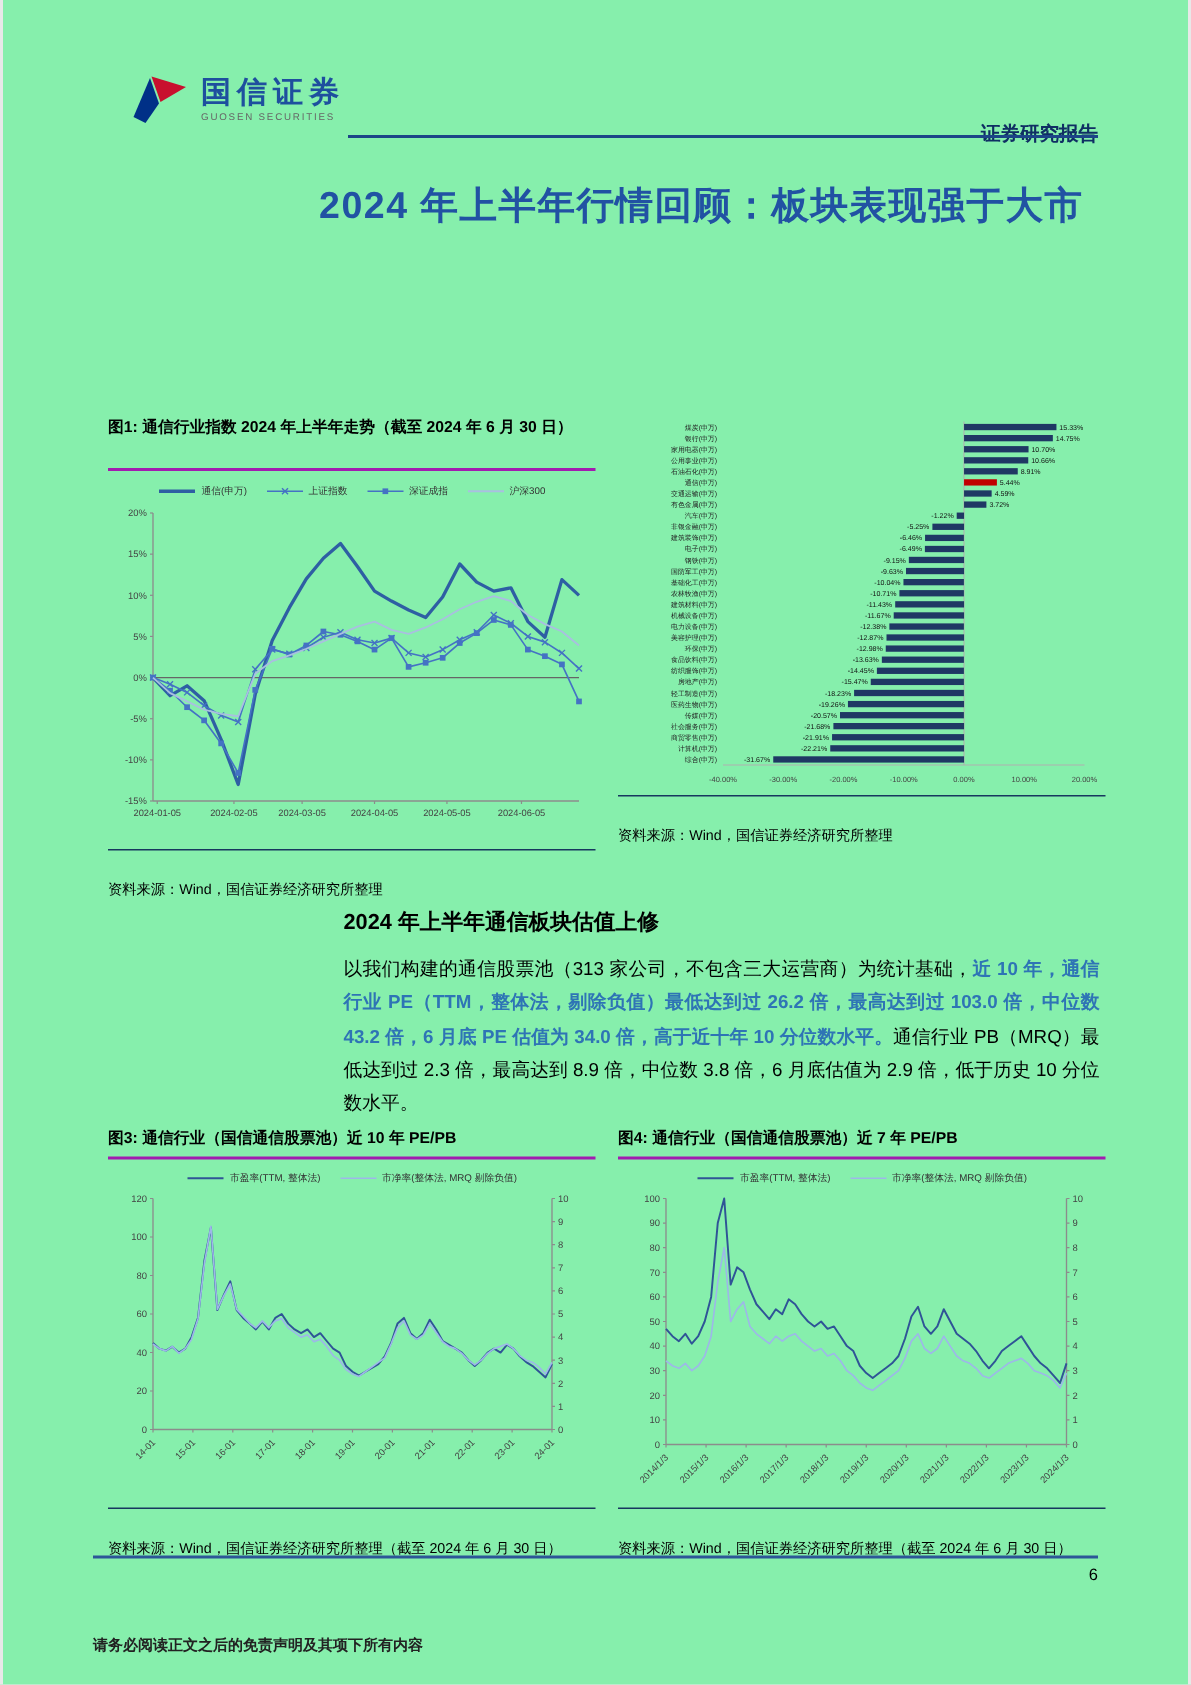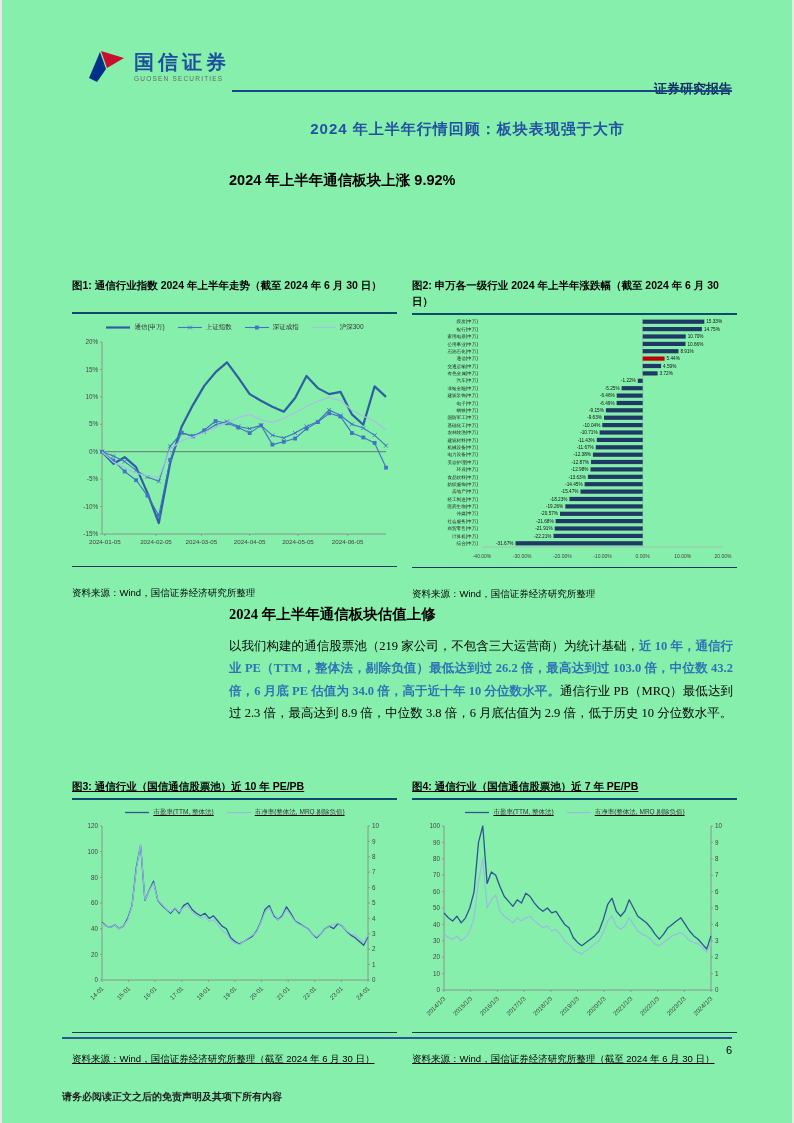--- a/index.html
+++ b/index.html
@@ -6,34 +6,34 @@
   .page{position:relative;width:790px;height:1123px;margin:0 auto;background:#86efac;
         font-family:"Liberation Sans","DejaVu Sans",sans-serif;color:#000;overflow:hidden;}
   
   .logo{position:absolute;left:84px;top:50px;display:flex;align-items:center;gap:8px;}
   .logo-text-cn{font-size:20px;font-weight:bold;color:#1e4f9e;letter-spacing:4px;line-height:1.05;}
   .logo-text-en{font-size:6.5px;color:#666;letter-spacing:1.2px;margin-top:2px;}
   .report-type{position:absolute;right:60px;top:80px;font-size:13px;font-weight:bold;color:#0f2e63;}
   .header-line{position:absolute;left:230px;right:60px;top:90px;height:2px;background:#1c4587;}
   
   .doc-title{position:absolute;left:200px;right:59px;top:120px;text-align:center;
-             font-size:15px;font-weight:bold;color:#2152a3;letter-spacing:1px;}
+             font-size:25px;font-weight:bold;color:#2152a3;letter-spacing:1px;}
   .block{position:absolute;left:227px;right:59px;}
   .block1{top:171px;}
-  .block2{top:605px;font-family:Liberation Serif, serif;}
+  .block2{top:605px;}
   .sec-heading{margin:0 0 11px 0;font-size:14.5px;font-weight:bold;color:#000;}
   .body-text{margin:0;font-size:12.5px;line-height:1.78;text-align:justify;}
   .em-blue{color:#2e74b5;font-weight:bold;}
   
   .figrow{position:absolute;left:70px;width:665px;display:flex;gap:15px;}
   .figrow1{top:278px;}
-  .figrow2{top:779px;text-decoration:underline;}
+  .figrow2{top:752px;}
   .fig{width:325px;}
   .fig-title{font-size:10.5px;font-weight:bold;line-height:1.5;color:#000;
-             border-bottom:2px solid #0c4a6e;padding-bottom:3px;}
+             border-bottom:2px solid #a21caf;padding-bottom:3px;}
   .figrow1 .fig-title{min-height:31px;}
   .fig-chart{position:relative;}
   .figrow1 .fig-chart{height:252px;}
   .figrow2 .fig-chart{height:232px;}
   .legend-row{display:flex;justify-content:center;align-items:center;gap:12px;
               padding-top:6px;height:14px;}
   .lg-item{display:flex;align-items:center;gap:3px;}
   .lg-lab{font-size:6.5px;color:#333;white-space:nowrap;}
   .fig-source{border-top:1.5px solid #17375e;padding-top:20px;font-size:9.5px;color:#000;}
   
@@ -57,21 +57,20 @@
       <div class="logo-text-cn">国信证券</div>
       <div class="logo-text-en">GUOSEN SECURITIES</div>
     </div>
   </div>
   <div class="report-type">证券研究报告</div>
   <div class="header-line"></div>
 
   <div class="doc-title">2024 年上半年行情回顾：板块表现强于大市</div>
 
   <div class="block block1">
-    <h2 class="sec-heading">2024 年上半年通信板块上涨 9.92%</h2>
   </div>
 
   <div class="figrow figrow1">
     <div class="fig">
       <div class="fig-title">图1: 通信行业指数 2024 年上半年走势（截至 2024 年 6 月 30 日）</div>
       <div class="fig-chart">
         <div class="legend-row" id="legend-chart1">
             <span class="lg-item">
               <svg width="26" height="9">
                 <line x1="1" y1="4.5" x2="25" y2="4.5" stroke="#2e5fa3" stroke-width="2.2"></line>
@@ -214,21 +213,20 @@
               <rect x="289.38" y="101.55142857142856" width="3.8" height="3.8" fill="#4472c4"></rect>
               <rect x="300.74" y="107.03714285714284" width="3.8" height="3.8" fill="#4472c4"></rect>
               <rect x="312.1" y="131.72285714285712" width="3.8" height="3.8" fill="#4472c4"></rect>
               <path d="M30.0 117.7 L41.4 128.1 L52.7 133.6 L64.1 139.1 L75.4 141.9 L86.8 143.5 L98.2 115.0 L109.5 106.7 L120.9 102.9 L132.2 98.5 L143.6 93.6 L155.0 88.6 L166.3 83.7 L177.7 80.4 L189.0 85.9 L200.4 88.6 L211.8 84.3 L223.1 78.8 L234.5 72.2 L245.8 67.2 L257.2 63.4 L268.6 66.7 L279.9 76.0 L291.3 82.1 L302.6 87.0 L314.0 96.3 " fill="none" stroke="#a9bfe0" stroke-width="1.2" stroke-linejoin="round"></path>
             </svg>
           </div>
       </div>
       <div class="fig-source">资料来源：Wind，国信证券经济研究所整理</div>
     </div>
     <div class="fig">
-      <div class="fig-title">图2: 申万各一级行业 2024 年上半年涨跌幅（截至 2024 年 6 月 30 日）</div>
       <div class="fig-chart">
         <div id="chart2">
             <svg width="325" height="246" viewBox="0 0 325 246">
               <line x1="230.66666666666666" y1="3" x2="230.66666666666666" y2="232" stroke="#b0b0b0" stroke-width="0.7"></line>
               <line x1="70" y1="232" x2="311" y2="232" stroke="#b0b0b0" stroke-width="0.7"></line>
               <rect x="230.7" y="4.6" width="61.6" height="4.2" fill="#1f3864"></rect>
               <text x="66" y="8.393548387096773" text-anchor="end" font-size="4.6" fill="#222">煤炭(申万)</text>
               <text x="294.24216666666666" y="8.393548387096773" text-anchor="start" font-size="4.7" fill="#111">15.33%</text>
               <rect x="230.7" y="12.0" width="59.2" height="4.2" fill="#1f3864"></rect>
               <text x="66" y="15.780645161290321" text-anchor="end" font-size="4.6" fill="#222">银行(申万)</text>
@@ -329,21 +327,21 @@
               <text x="311" y="243" text-anchor="middle" font-size="5" fill="#444">20.00%</text>
             </svg>
           </div>
       </div>
       <div class="fig-source">资料来源：Wind，国信证券经济研究所整理</div>
     </div>
   </div>
 
   <div class="block block2">
     <h2 class="sec-heading">2024 年上半年通信板块估值上修</h2>
-    <p class="body-text"><span>以我们构建的通信股票池（219 家公司，不包含三大运营商）为统计基础，</span><span class="em-blue">近 10 年，通信行业 PE（TTM，整体法，剔除负值）最低达到过 26.2 倍，最高达到过 103.0 倍，中位数 43.2 倍，6 月底 PE 估值为 34.0 倍，高于近十年 10 分位数水平。</span><span>通信行业 PB（MRQ）最低达到过 2.3 倍，最高达到 8.9 倍，中位数 3.8 倍，6 月底估值为 2.9 倍，低于历史 10 分位数水平。</span></p>
+    <p class="body-text"><span>以我们构建的通信股票池（313 家公司，不包含三大运营商）为统计基础，</span><span class="em-blue">近 10 年，通信行业 PE（TTM，整体法，剔除负值）最低达到过 26.2 倍，最高达到过 103.0 倍，中位数 43.2 倍，6 月底 PE 估值为 34.0 倍，高于近十年 10 分位数水平。</span><span>通信行业 PB（MRQ）最低达到过 2.3 倍，最高达到 8.9 倍，中位数 3.8 倍，6 月底估值为 2.9 倍，低于历史 10 分位数水平。</span></p>
   </div>
 
   <div class="figrow figrow2">
     <div class="fig">
       <div class="fig-title">图3: 通信行业（国信通信股票池）近 10 年 PE/PB</div>
       <div class="fig-chart">
         <div class="legend-row" id="legend-chart3">
             <span class="lg-item">
               <svg width="26" height="9">
                 <line x1="1" y1="4.5" x2="25" y2="4.5" stroke="#2f5496" stroke-width="1.3"></line>

